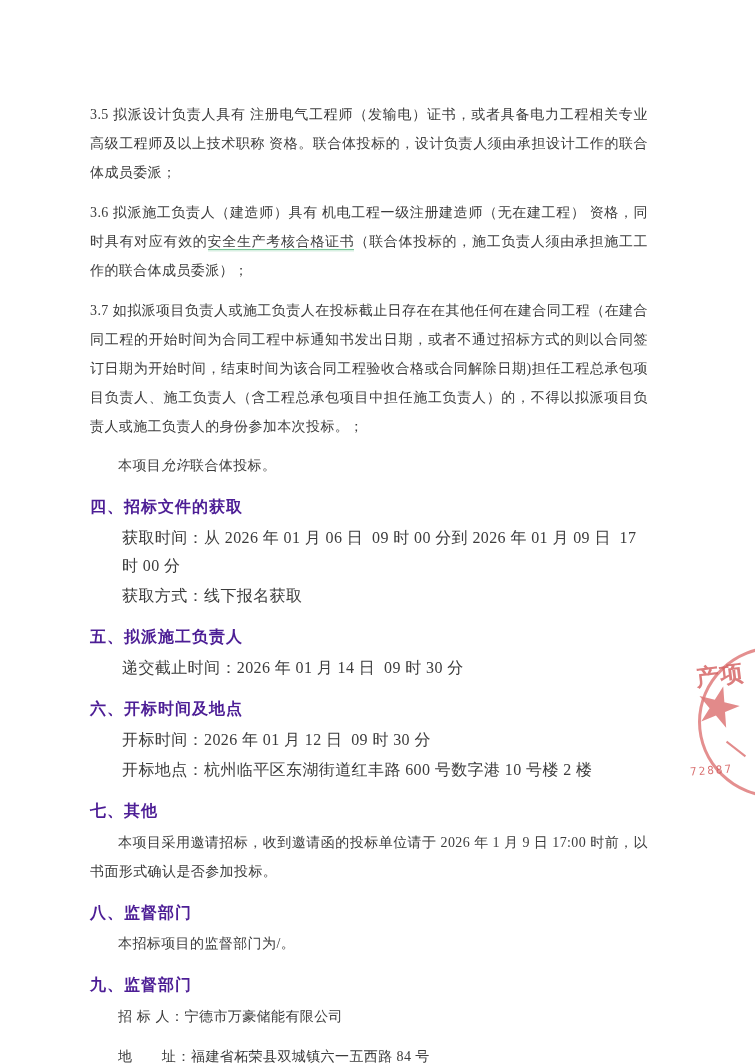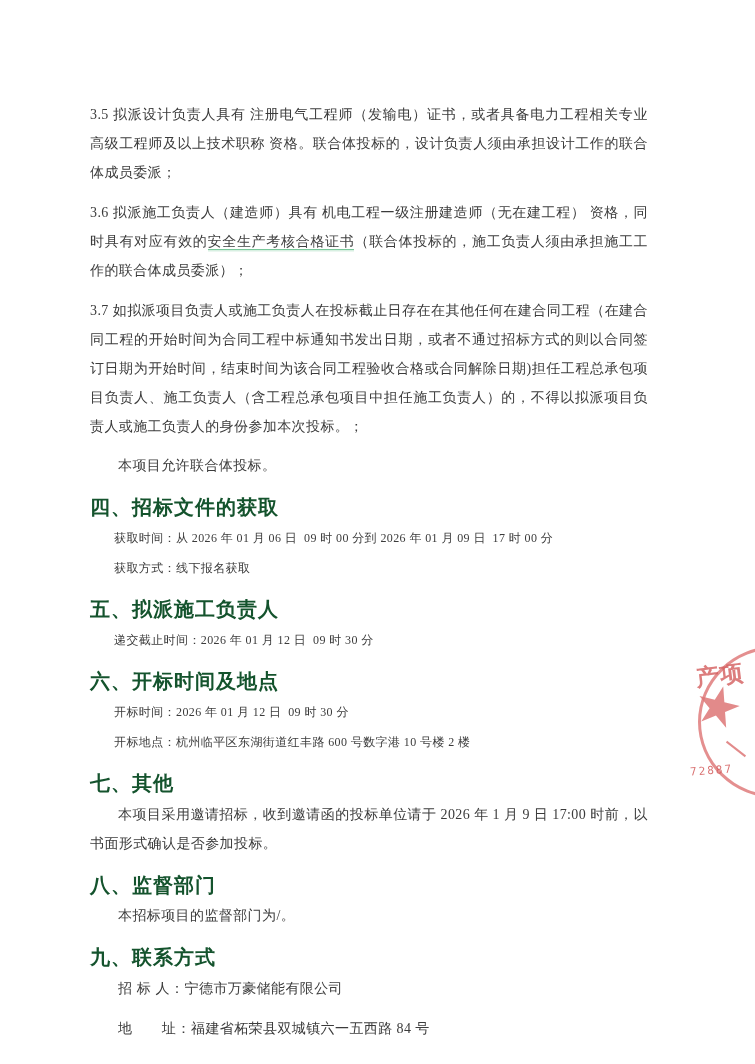--- a/index.html
+++ b/index.html
@@ -31,33 +31,33 @@
     border-bottom: 1px solid #79c79a;
     box-shadow: 0 1.5px 0 rgba(140, 210, 170, 0.35);
   }
   .consortium-line {
     margin: 4px 0 0 0;
     font-size: 14px;
     line-height: 28px;
     text-indent: 2em;
     letter-spacing: 0.4px;
   }
-  .consortium-em { }
+  .consortium-em { font-style: italic; }
   .sec-heading {
     margin: 14px 0 4px 0;
-    font-size: 20px;
+    font-size: 16px;
     line-height: 26px;
     font-weight: bold;
-    color: #14532d;
+    color: #4c1d95;
     letter-spacing: 1px;
   }
   .detail-line {
     margin: 2px 0;
     padding-left: 2em;
-    font-size: 12px;
+    font-size: 16px;
     line-height: 28px;
     letter-spacing: 0.4px;
     white-space: pre-wrap;
   }
   .sec-body {
     margin: 4px 0 0 0;
     font-size: 14px;
     line-height: 29px;
     text-indent: 2em;
     letter-spacing: 0.4px;
@@ -151,33 +151,33 @@
 
     <p class="body-para">3.7 如拟派项目负责人或施工负责人在投标截止日存在在其他任何在建合同工程（在建合同工程的开始时间为合同工程中标通知书发出日期，或者不通过招标方式的则以合同签订日期为开始时间，结束时间为该合同工程验收合格或合同解除日期)担任工程总承包项目负责人、施工负责人（含工程总承包项目中担任施工负责人）的，不得以拟派项目负责人或施工负责人的身份参加本次投标。；</p>
 
     <p class="consortium-line"><span>本项目</span><span class="consortium-em">允许</span><span>联合体投标。</span></p>
 
     <h3 class="sec-heading">四、招标文件的获取</h3>
     <p class="detail-line">获取时间：从 2026 年 01 月 06 日  09 时 00 分到 2026 年 01 月 09 日  17 时 00 分</p>
     <p class="detail-line">获取方式：线下报名获取</p>
 
     <h3 class="sec-heading">五、拟派施工负责人</h3>
-    <p class="detail-line">递交截止时间：2026 年 01 月 12 日  09 时 30 分</p>
+    <p class="detail-line">递交截止时间：2026 年 01 月 14 日  09 时 30 分</p>
 
     <h3 class="sec-heading">六、开标时间及地点</h3>
     <p class="detail-line">开标时间：2026 年 01 月 12 日  09 时 30 分</p>
     <p class="detail-line">开标地点：杭州临平区东湖街道红丰路 600 号数字港 10 号楼 2 楼</p>
 
     <h3 class="sec-heading">七、其他</h3>
     <p class="sec-body">本项目采用邀请招标，收到邀请函的投标单位请于 2026 年 1 月 9 日 17:00 时前，以书面形式确认是否参加投标。</p>
 
     <h3 class="sec-heading">八、监督部门</h3>
     <p class="sec-body-inline">本招标项目的监督部门为/。</p>
 
-    <h3 class="sec-heading">九、联系方式</h3>
+    <h3 class="sec-heading">九、监督部门</h3>
     <p class="contact-row"><span class="contact-label">招 标 人：</span><span>宁德市万豪储能有限公司</span></p>
     <p class="contact-row"><span class="contact-label">地　　址：</span><span>福建省柘荣县双城镇六一五西路 84 号</span></p>
 
   </div>
 
   <div class="stamp">
     <div class="stamp-circle"></div>
     <div class="stamp-chars">产项</div>
     <div class="stamp-star">★</div>
     <div class="stamp-slash"></div>

